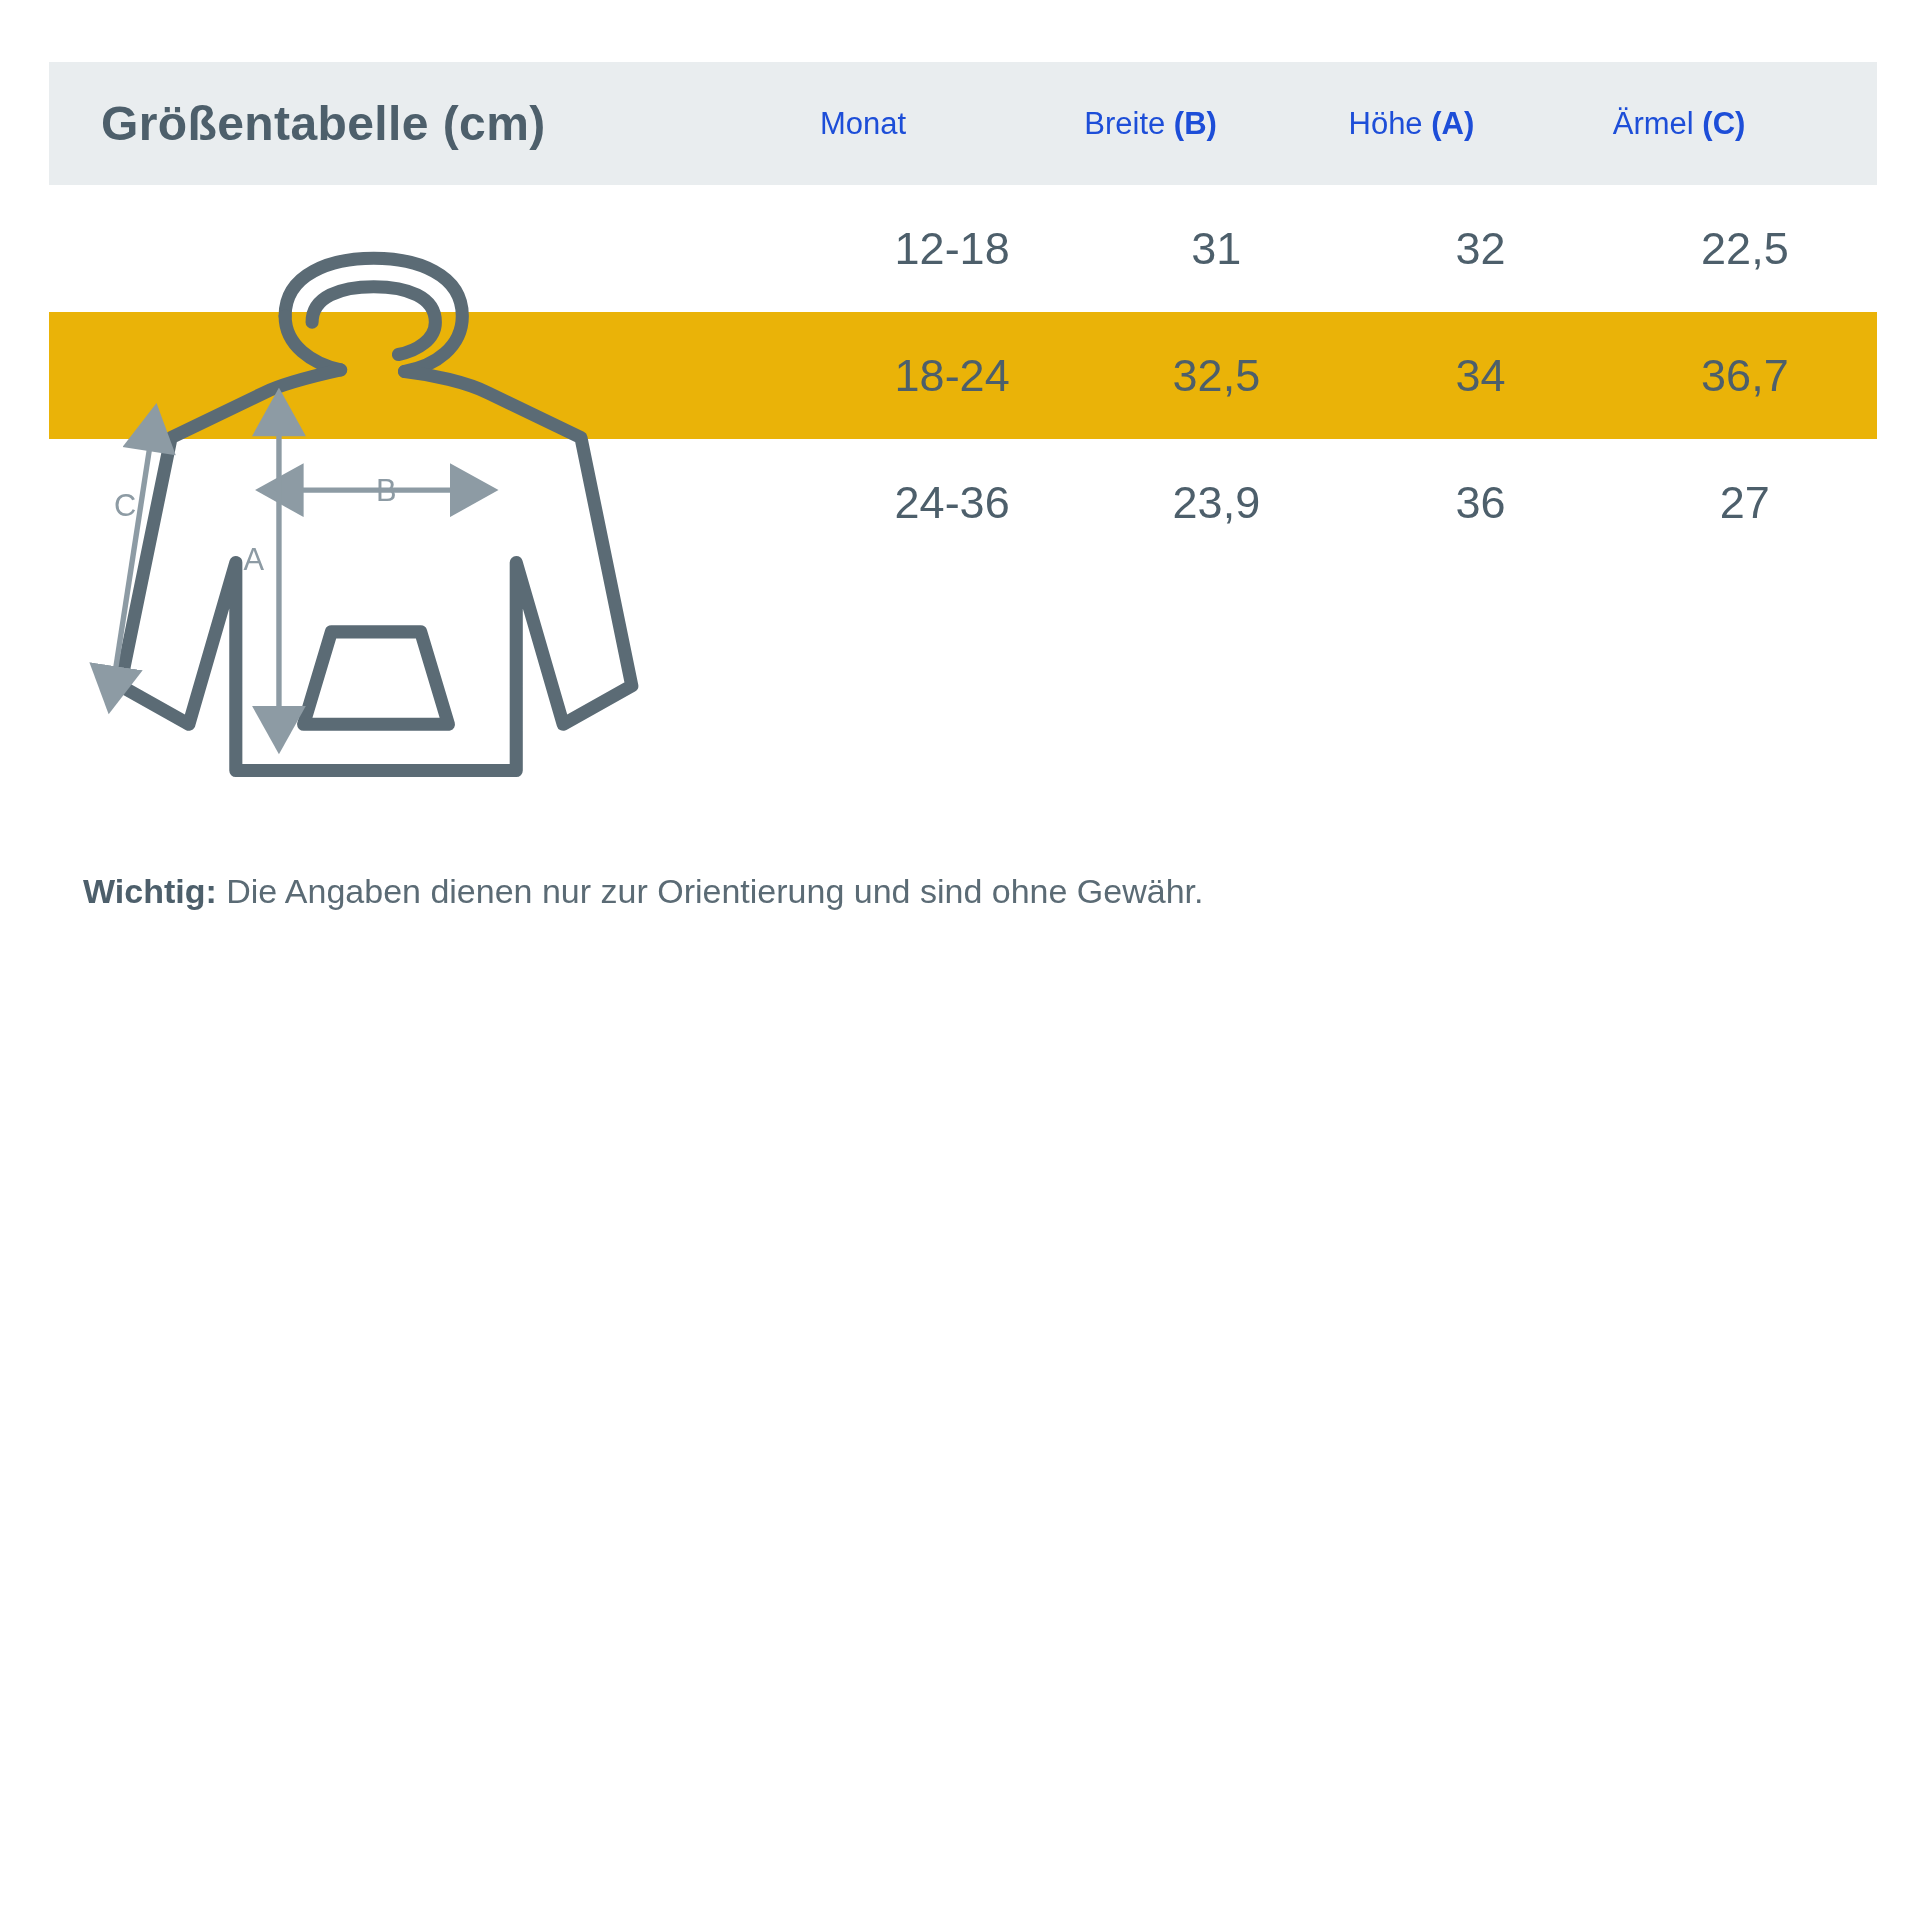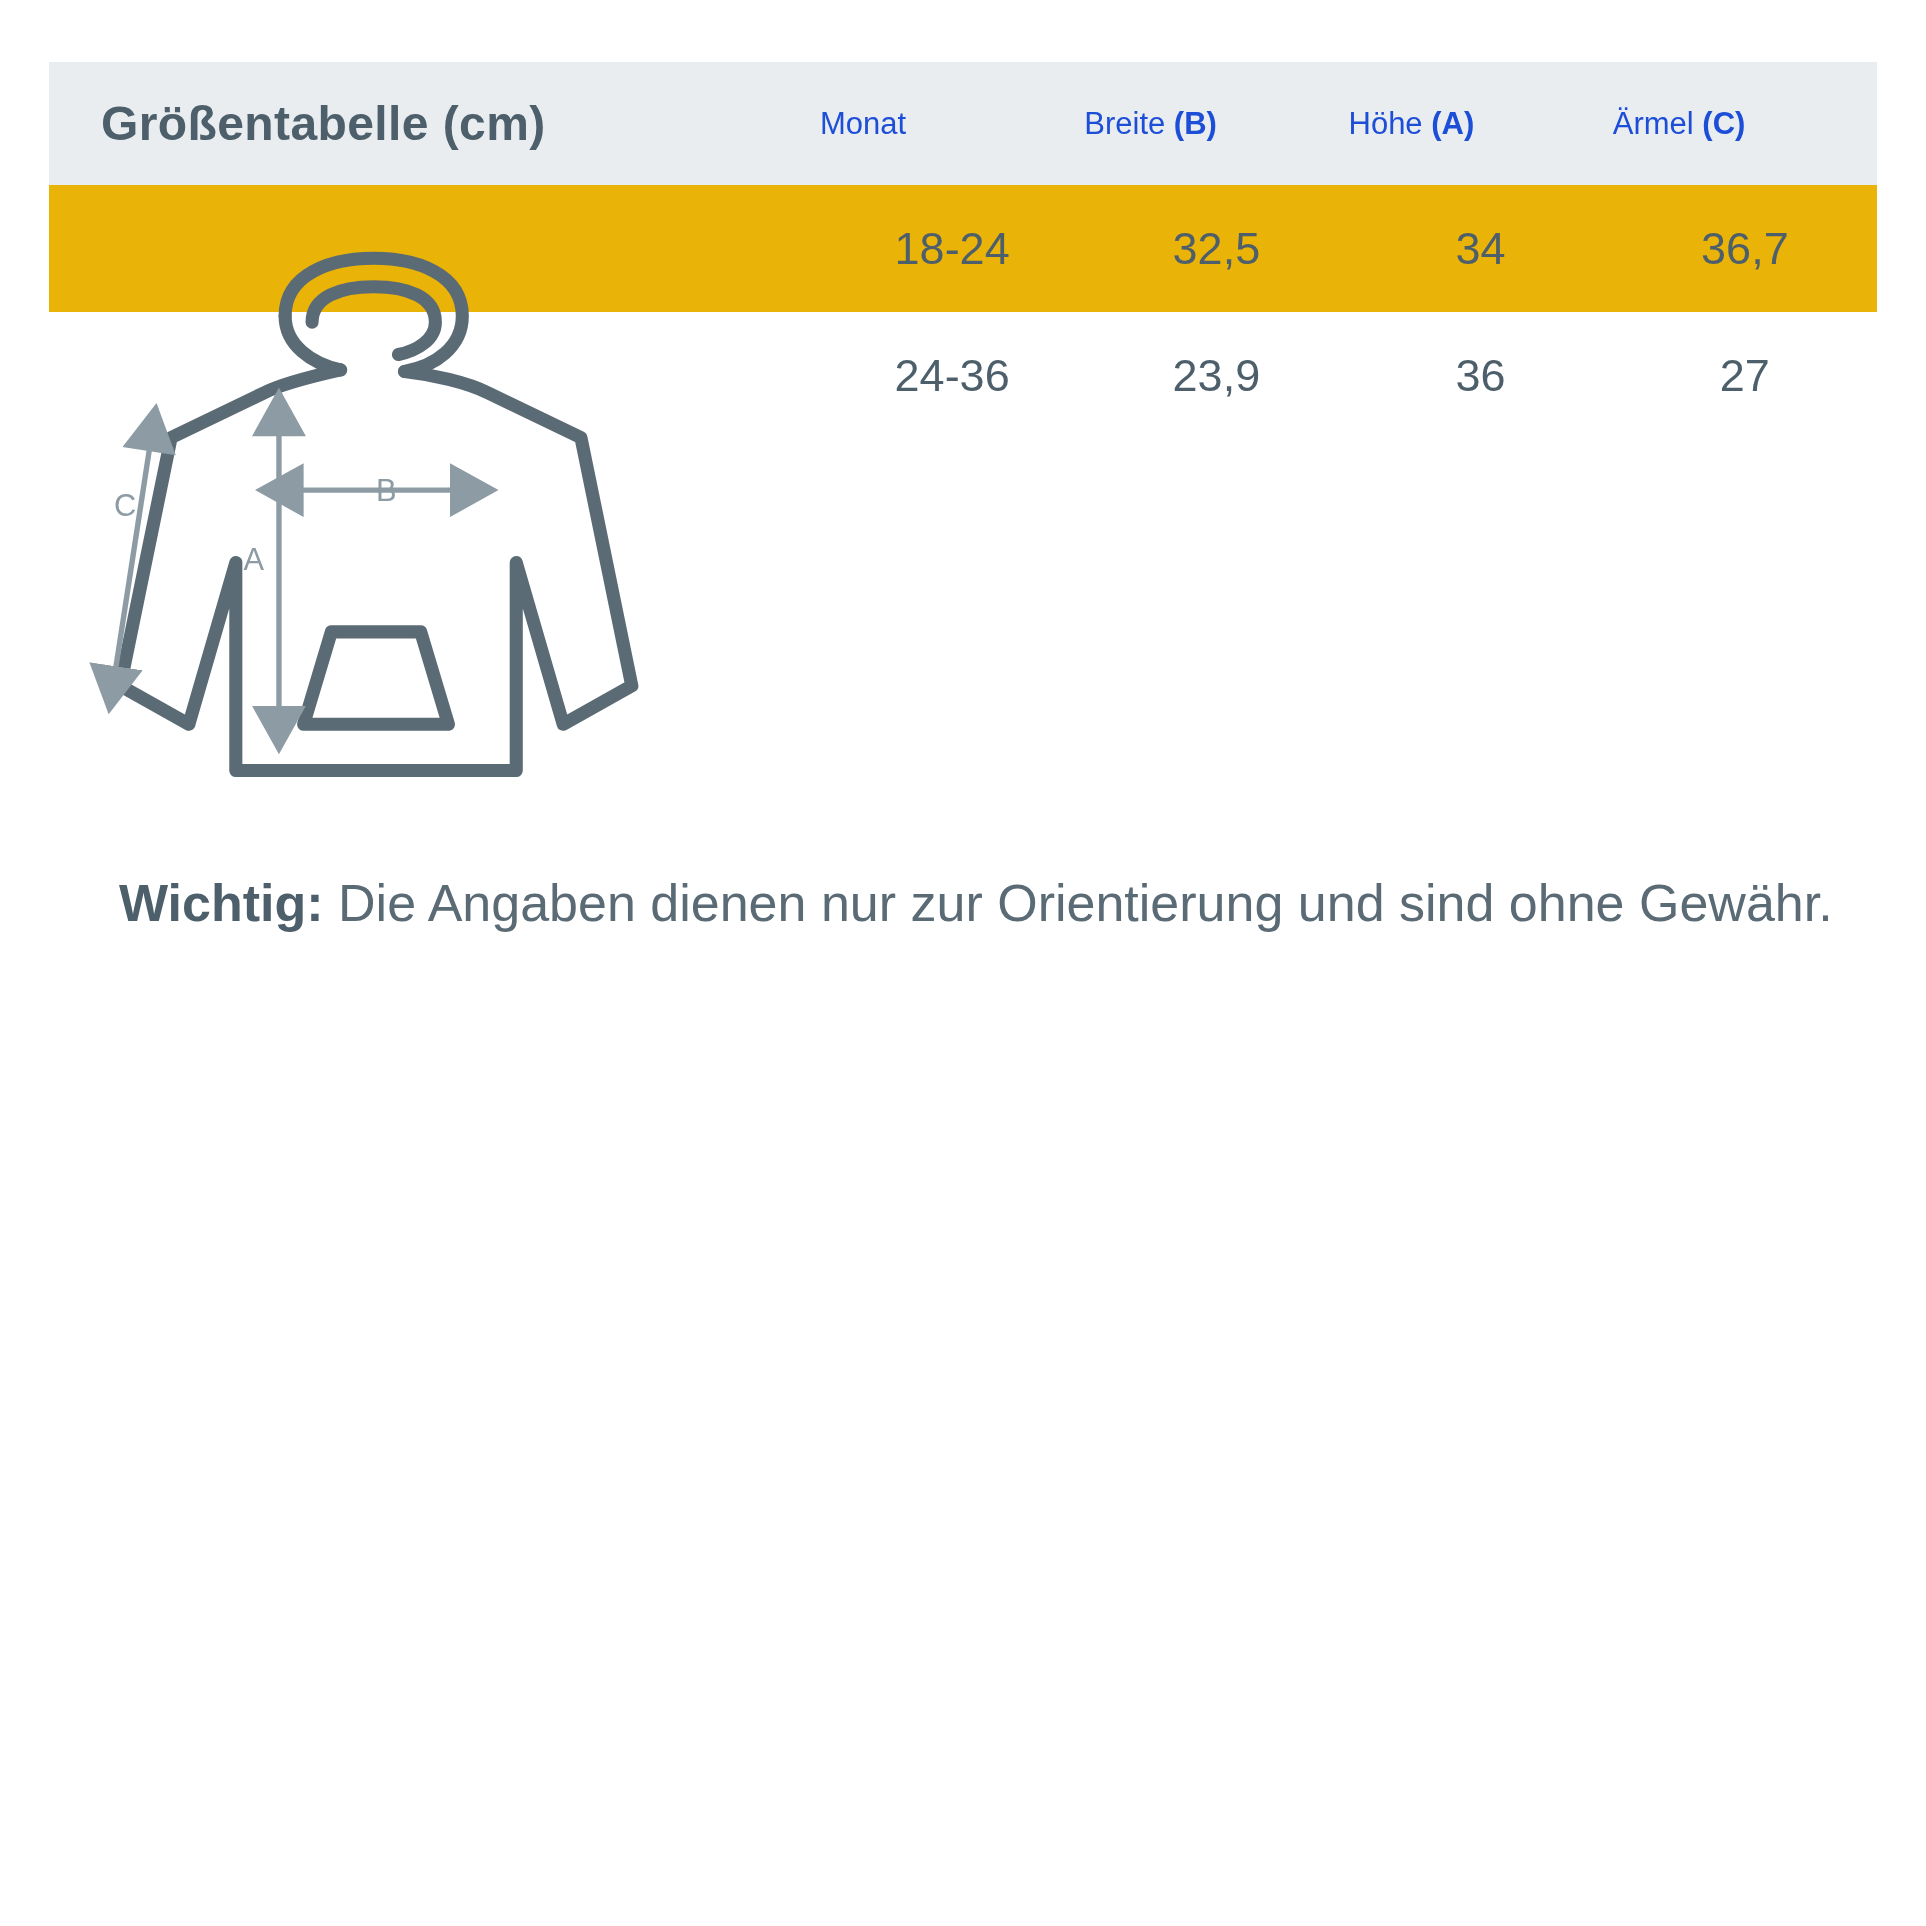--- a/index.html
+++ b/index.html
@@ -100,24 +100,23 @@
     width: 100%;
     height: 100%;
   }
 
   
   .note {
     position: absolute;
     left: 83px;
     top: 867px;
     width: 1772px;
-    font-size: 52px;
+    font-size: 34px;
     line-height: 1.42;
     color: #5b6b75;
-    margin-left: 36px;
   }
   .note b {
     font-weight: bold;
     color: #4d5f6b;
   }
 </style>
 </head>
 <body>
 
 <div class="sheet">
@@ -127,20 +126,27 @@
     <div class="table-head">
       <div class="head-title">Größentabelle (cm)</div>
       <div class="head-cell"><span>Monat</span><b></b></div>
       <div class="head-cell"><span>Breite </span><b>(B)</b></div>
       <div class="head-cell"><span>Höhe </span><b>(A)</b></div>
       <div class="head-cell"><span>Ärmel </span><b>(C)</b></div>
     </div>
 
     <div class="rows">
 
+      <div class="row">
+        <div class="spacer"></div>
+        <div class="cell">12-18</div>
+        <div class="cell">31</div>
+        <div class="cell">32</div>
+        <div class="cell">22,5</div>
+      </div>
 
       <div class="row alt">
         <div class="spacer"></div>
         <div class="cell">18-24</div>
         <div class="cell">32,5</div>
         <div class="cell">34</div>
         <div class="cell">36,7</div>
       </div>
 
       <div class="row">

